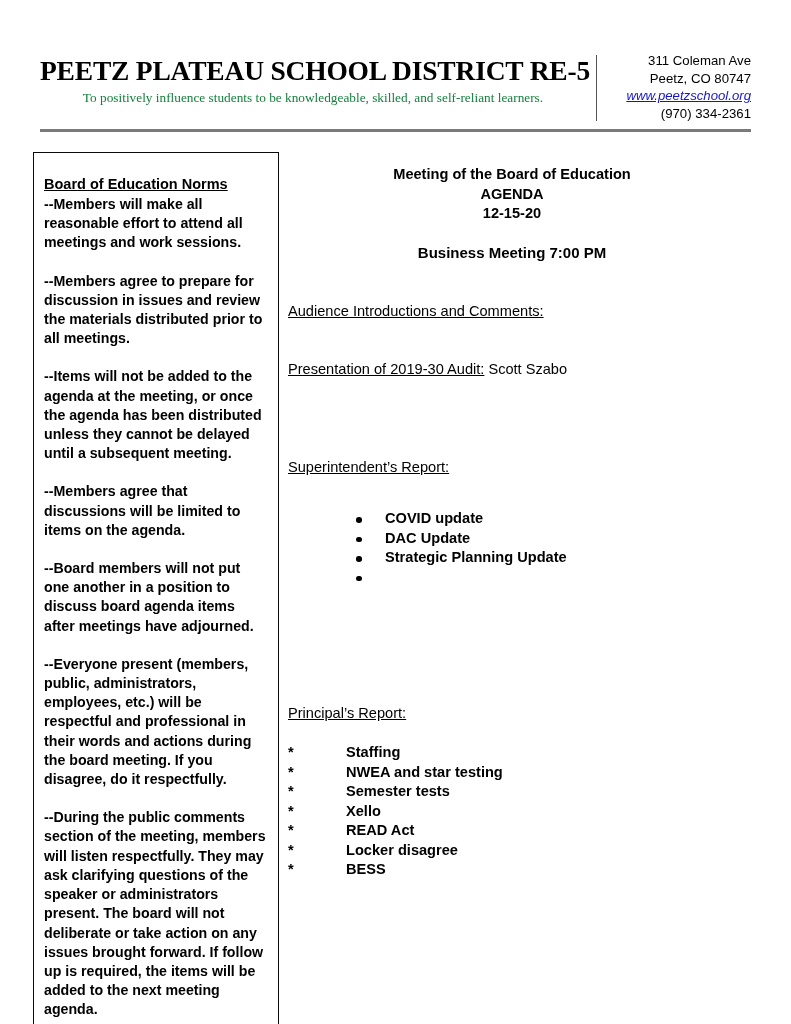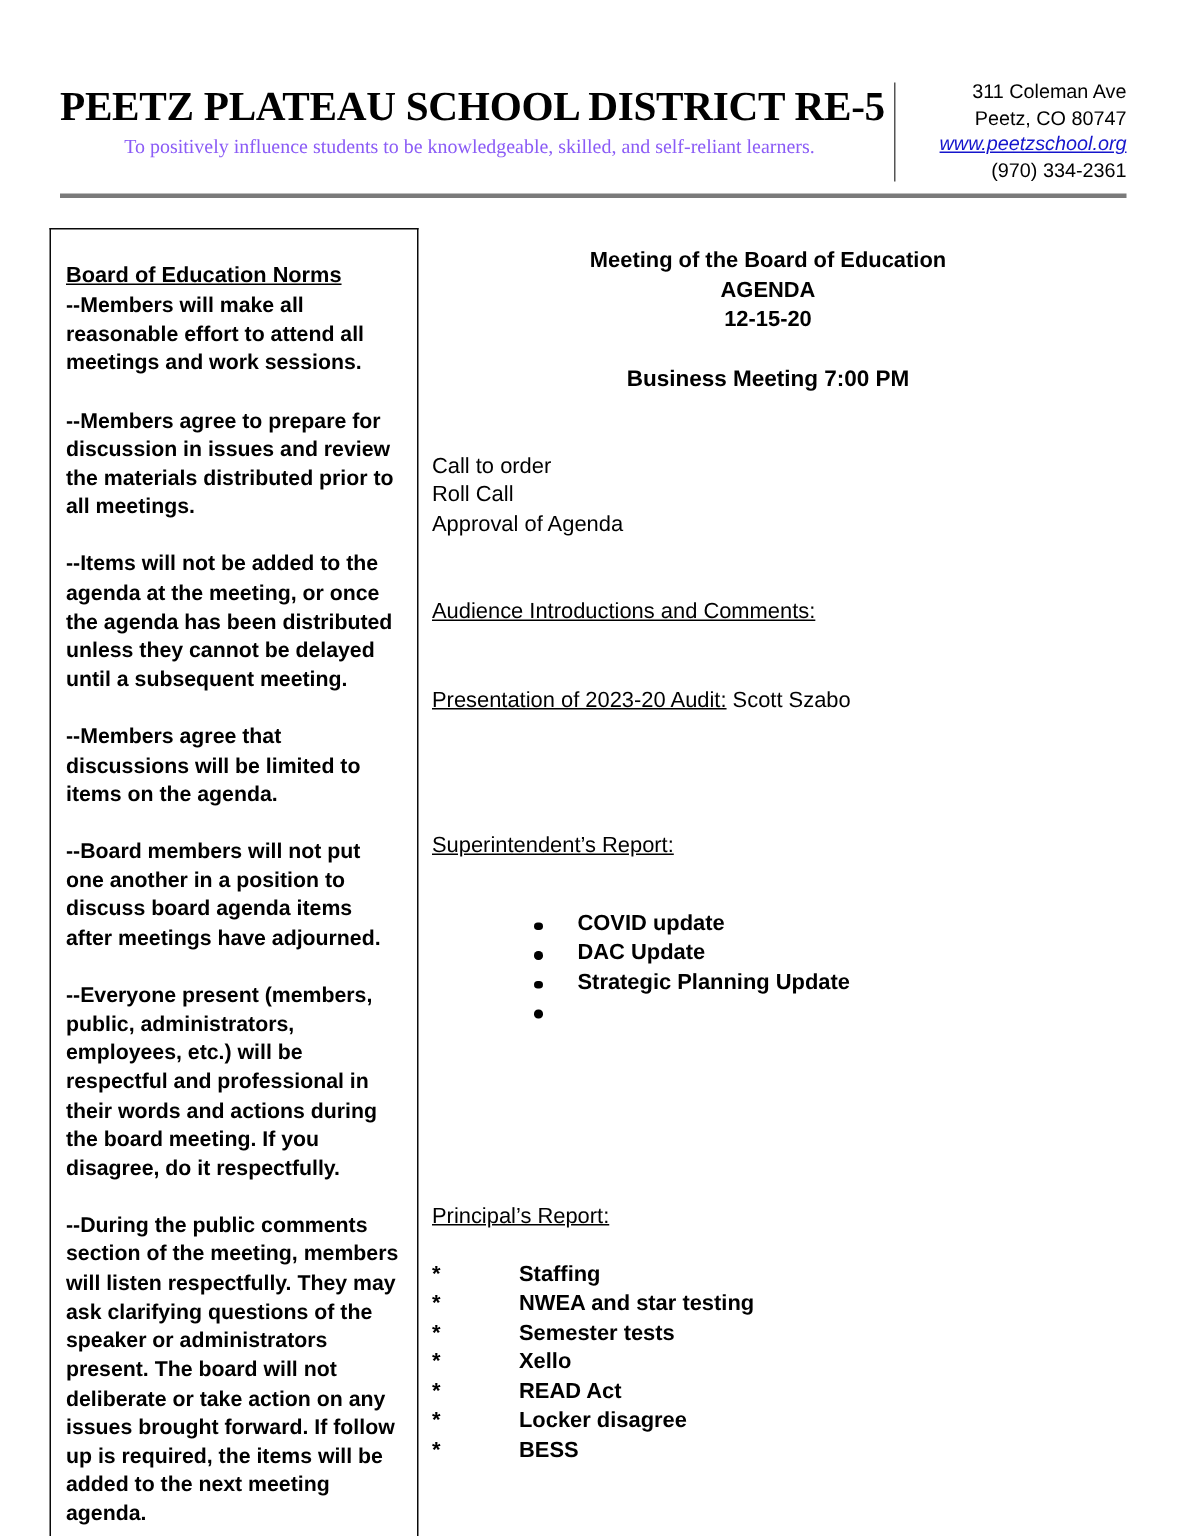--- a/index.html
+++ b/index.html
@@ -53,21 +53,21 @@
     padding-top: 3px;
   }
   .district-tagline {
     font-family: "Liberation Serif", serif;
     font-weight: normal;
     font-size: 13.3px;
     line-height: 18px;
     white-space: nowrap;
     margin: 0;
     padding-top: 2px;
-    color: #8b5cf6;
+    color: #15803d;
   }
   .letterhead-rule {
     position: absolute;
     left: 556px;
     top: 3px;
     width: 1px;
     height: 66px;
     background: #555555;
   }
   .letterhead-right {
@@ -252,32 +252,27 @@
   <div class="agenda">
 
     <div class="agenda-heading-block">
       <span class="hl">Meeting of the Board of Education</span>
       <span class="hl">AGENDA</span>
       <span class="hl">12-15-20</span>
     </div>
 
     <div class="meeting-time">Business Meeting 7:00 PM</div>
 
-    <div class="prelim-list">
-      <span class="pl">Call to order</span>
-      <span class="pl">Roll Call</span>
-      <span class="pl">Approval of Agenda</span>
-    </div>
 
     <div class="section-head sec-audience">
       <span class="underlined">Audience Introductions and Comments:</span>
     </div>
 
     <div class="section-head sec-audit">
-      <span class="underlined">Presentation of 2023-20 Audit:</span><span class="plain"> Scott Szabo</span>
+      <span class="underlined">Presentation of 2019-30 Audit:</span><span class="plain"> Scott Szabo</span>
     </div>
 
     <div class="section-head sec-supt">
       <span class="underlined">Superintendent’s Report:</span>
     </div>
     <ul class="bullet-list">
       <li>
         <span class="dot"></span>
         <span>COVID update</span>
       </li>

